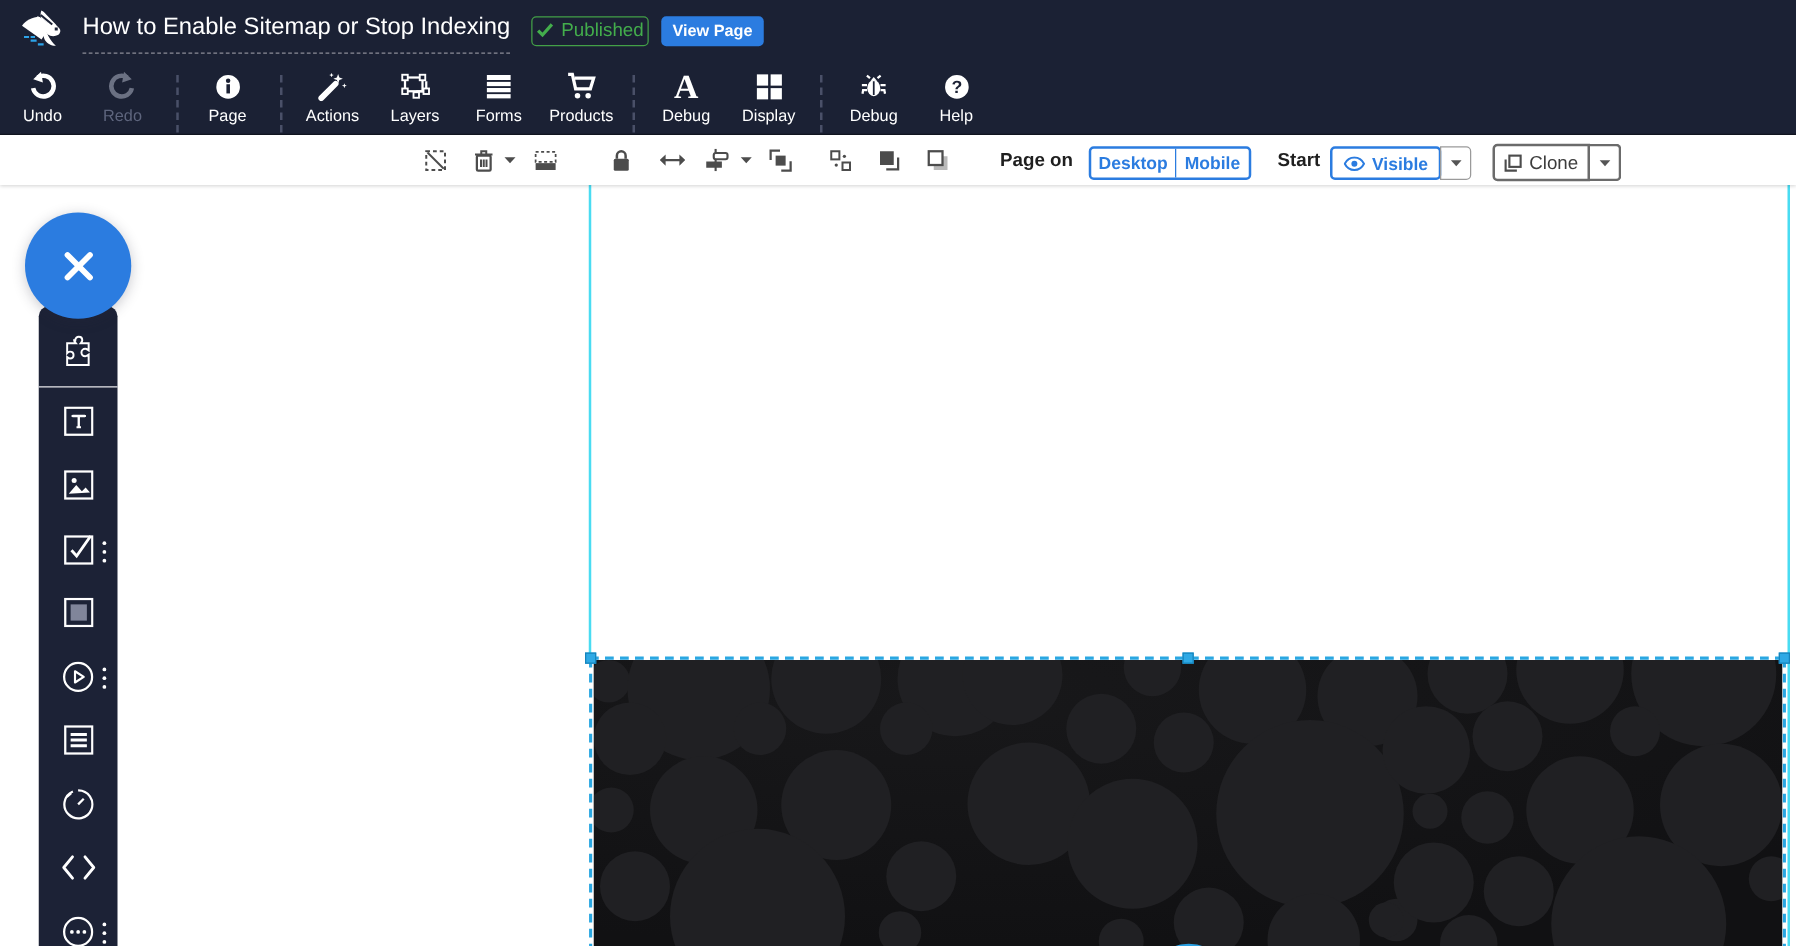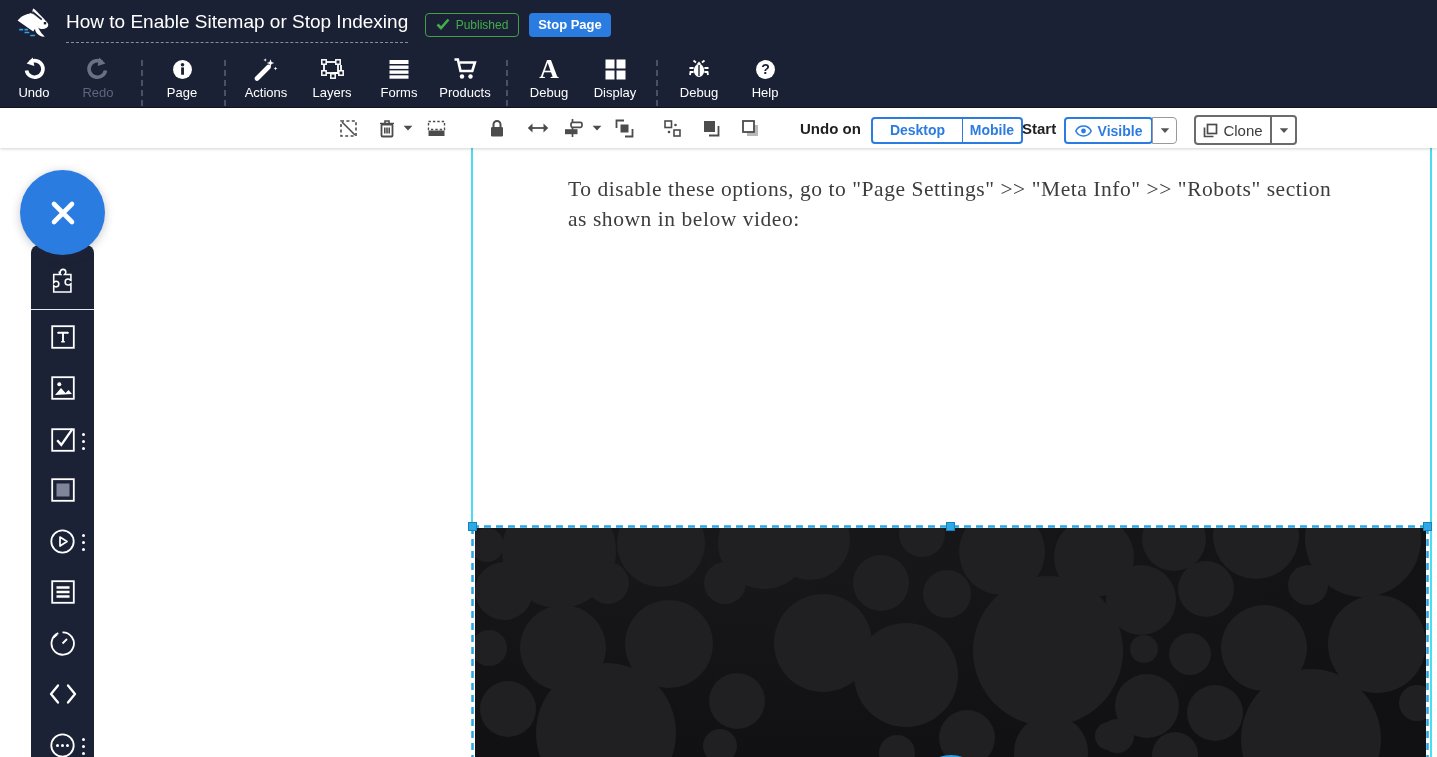--- a/index.html
+++ b/index.html
@@ -23,21 +23,21 @@
 
   
   #video { position:absolute; left:475px; top:528px; width:951px; height:229px; background:#141414; overflow:hidden; }
   .handle { position:absolute; width:9px; height:9px; background:#2ea9e5; border:1px solid #1584bc; }
 
   
   #hdr { position:absolute; left:0; top:0; width:1437px; height:108px; background:#1b2134; border-bottom:1px solid #10141f; z-index:20; }
   #title { position:absolute; left:66px; top:11px; color:#fff; font-size:19px;
     padding-bottom:9px; border-bottom:1px dashed #8d8d98; }
   #pub { position:absolute; left:425px; top:13px; width:94px; height:24px; border:1px solid #43a047;
-    border-radius:4px; color:#43ad4c; font-size:12px; line-height:22px; text-align:center; }
+    border-radius:4px; color:#43ad4c; font-size:15px; line-height:22px; text-align:center; }
   #viewpage { position:absolute; left:529px; top:13px; width:82px; height:24px; background:#2b7ce0;
     border-radius:4px; color:#fff; font-size:13px; font-weight:bold; line-height:24px; text-align:center; }
   .tbtn { position:absolute; top:56px; width:70px; text-align:center; color:#fff; }
   .tbtn .ic { height:26px; display:flex; align-items:center; justify-content:center; }
   .tbtn .lb { font-size:13px; margin-top:3px; }
   .tbtn.dis { color:#5e657d; }
   .vsep { position:absolute; top:60px; height:46px; width:0; border-left:2px dashed #4a5068; }
 
   
   #tb2 { position:absolute; left:0; top:108px; width:1437px; height:40px; background:#fff;
@@ -56,22 +56,20 @@
   .dots3 { position:absolute; left:51px; width:4px; }
   .dots3 i { display:block; width:3.2px; height:3.2px; border-radius:50%; background:#fff; margin-bottom:3.6px; }
 </style>
 </head>
 <body>
 <div id="stage">
 
   <div id="content">
     <div id="textblock">
       <p>&nbsp;</p>
-      <p>To disable these options, go to "Page Settings" &gt;&gt; "Meta Info" &gt;&gt; "Robots" section<br>
-      as shown in below video:</p>
     </div>
 
     <div id="video">
       <svg width="951" height="229" viewBox="0 0 951 229" xmlns="http://www.w3.org/2000/svg">
           <radialGradient id="vg" cx="30%" cy="10%" r="90%">
             <stop offset="0%" stop-color="#18181a"></stop>
             <stop offset="100%" stop-color="#111113"></stop>
           </radialGradient>
           <rect width="951" height="229" fill="url(#vg)"></rect>
           <circle cx="12" cy="17" r="17" fill="#202023"></circle>
@@ -145,21 +143,21 @@
 <path d="M21.5 9.0 C25.3 9.6 29.3 12.6 31.2 15.9 C31.5 17.3 30.7 19.2 29.3 20.0 C26.8 21.4 23.3 21.2 20.9 19.4 L18.4 15.2 Z" fill="#fff"></path>
 <path d="M19.5 14.8 C20.3 18.6 23.0 24.4 27.7 28.6 C24.8 28.9 20.8 26.9 18.9 23.9 C17.5 21.3 17.6 17.3 19.5 14.8 Z" fill="#fff"></path>
 <path d="M15.6 4.0 L24.8 11.6" stroke="#1b2134" stroke-width="1.7" fill="none"></path>
         <rect x="26.8" y="14.0" width="2.4" height="2.4" fill="#1b2134"></rect>
 <path d="M2.2 21.6 h4 m1.3 0 h3.5 M7.5 24.5 h4.8 M13.3 27.5 h4.6" stroke="#2da3e8" stroke-width="1.7"></path>
 </svg>
     <div id="title">How to Enable Sitemap or Stop Indexing</div>
     <div id="pub"><svg width="14" height="12" viewBox="0 0 14 12" style="vertical-align:-1px;margin-right:6px;">
           <path d="M1.5 6.5 L5 10 L12.5 1.5" fill="none" stroke="#43ad4c" stroke-width="2.6"></path>
         </svg>Published</div>
-    <div id="viewpage">Stop Page</div>
+    <div id="viewpage">View Page</div>
 
     <div class="tbtn" style="left:-1px;">
       <div class="ic">
           <svg width="24" height="24" viewBox="0 0 24 24">
             <path d="M8.2 4.9 A 8.3 8.3 0 1 1 4.5 13.5" fill="none" stroke="#fff" stroke-width="3.6"></path>
             <path d="M10.8 0.4 L4.6 6.4 L12.3 8.9 Z" fill="#fff"></path>
           </svg>
         </div>
       <div class="lb">Undo</div>
     </div>
@@ -337,22 +335,22 @@
           <path d="M16.5 7 v9.5 h-9.5" fill="none" stroke="#4c4c4c" stroke-width="1.8"></path>
         </svg>
       </div>
     <div class="t2i" style="left:740px;width:20px;">
         <svg width="19" height="19" viewBox="0 0 19 19">
           <rect x="6" y="6" width="11" height="11" fill="#b9b9b9"></rect>
           <rect x="2" y="2" width="11" height="11" fill="#ffffff" stroke="#4c4c4c" stroke-width="1.8"></rect>
         </svg>
       </div>
 
-    <div class="t2lbl" style="left:800px;">Undo on</div>
-    <div class="bluebtn" style="left:871px; width:152px;">
+    <div class="t2lbl" style="left:800px;">Page on</div>
+    <div class="bluebtn" style="left:871px; width:130px;">
       <div style="flex:1;text-align:center;border-right:1.6px solid #2b7ce0;line-height:23px;">Desktop</div>
       <div style="width:58px;text-align:center;line-height:23px;">Mobile</div>
     </div>
     <div class="t2lbl" style="left:1022px;">Start</div>
     <div class="bluebtn" style="left:1064px; width:89px; justify-content:center;">
       <svg width="17" height="12" viewBox="0 0 17 12" style="margin-right:6px;">
           <path d="M8.5 1 C4.5 1 1.8 4 0.8 6 C1.8 8 4.5 11 8.5 11 C12.5 11 15.2 8 16.2 6 C15.2 4 12.5 1 8.5 1 Z" fill="none" stroke="#2b7ce0" stroke-width="1.6"></path>
           <circle cx="8.5" cy="6" r="2.4" fill="#2b7ce0"></circle>
         </svg>
       Visible

